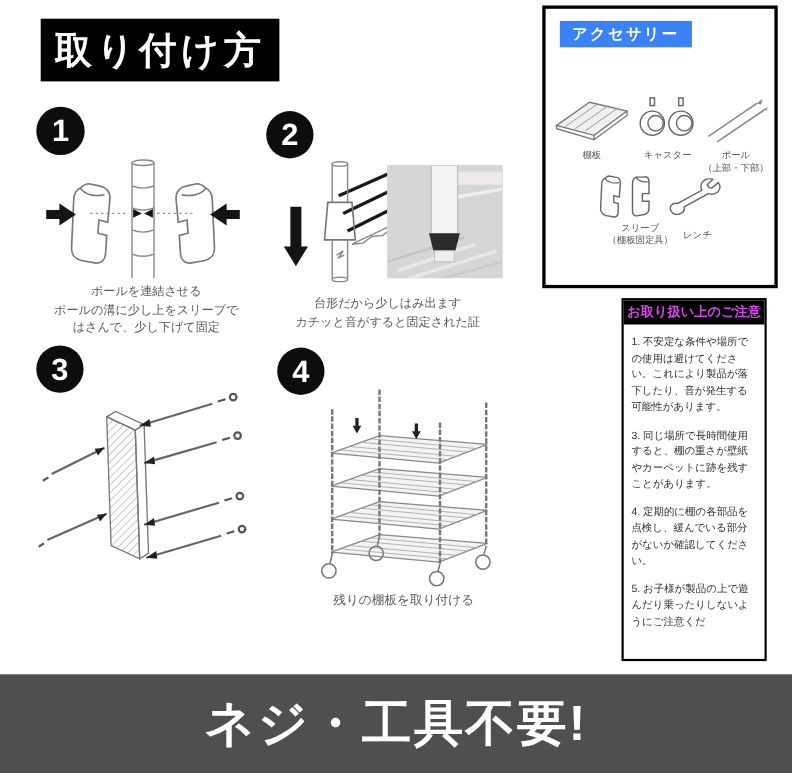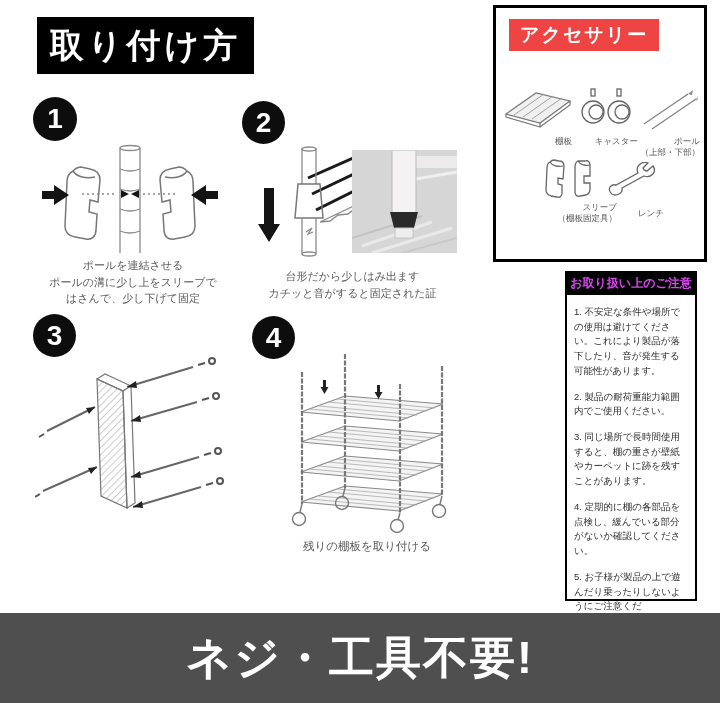--- a/index.html
+++ b/index.html
@@ -14,23 +14,23 @@
 
   .step-circle{width:44px;height:44px;border-radius:50%;background:#0d0d0d;color:#fff;
                font-size:28px;font-weight:bold;display:flex;align-items:center;justify-content:center;}
 
   .caption{color:#595959;font-size:11px;line-height:1.5;text-align:center;}
   .caption div{white-space:nowrap;}
 
   .photo{left:352px;top:150px;width:105px;height:103px;background:#d6d6d6;overflow:hidden;}
 
   .acc-box{left:493px;top:5px;width:214px;height:257px;border:3px solid #000;background:#fff;}
-  .acc-header{position:absolute;left:13px;top:11px;background:#ef4444;color:#fff;font-size:19px;
+  .acc-header{position:absolute;left:13px;top:11px;background:#3b82f6;color:#fff;font-size:14px;
               font-weight:bold;padding:3px 11px;letter-spacing:2px;}
-  .acc-label{position:absolute;color:#555;font-size:8.5px;text-align:right;line-height:1.35;}
+  .acc-label{position:absolute;color:#555;font-size:8.5px;text-align:center;line-height:1.35;}
 
   .prec-box{left:565px;top:271px;width:132px;height:330px;border:2px solid #000;background:#fff;}
   .prec-header{background:#000;color:#d946ef;font-size:12px;font-weight:bold;text-align:center;
                padding:2px 0 3px 0;}
   .prec-list{padding:10px 7px 0 7px;color:#2e2e2e;font-size:9.5px;line-height:1.55;text-align:left;}
   .prec-item{margin-bottom:11px;}
 
   .banner{left:0;top:613px;width:720px;height:90px;background:#4f4f4f;color:#fff;
           display:flex;align-items:center;justify-content:center;
           font-size:45px;font-weight:bold;letter-spacing:2px;}
@@ -234,21 +234,20 @@
     <svg class="abs" style="left:112px;top:154px;" width="52" height="34" viewBox="0 0 52 34">
       <path d="M4,32 Q0,29 2,25 Q4,22 8,23 L30,11 Q28,6 31,3 Q35,-1 40,1 L35,6 Q36,9 39,9 L45,4 Q48,8 45,12 Q41,16 36,14 L14,26 Q15,30 11,32 Q7,34 4,32 Z" fill="#fff" stroke="#666" stroke-width="1.3"></path>
     </svg>
     <div class="acc-label" style="left:108px;top:200px;width:60px;">レンチ</div>
   </div>
 
   <div class="abs prec-box box">
     <div class="prec-header">お取り扱い上のご注意</div>
     <div class="prec-list">
       <div class="prec-item">1. 不安定な条件や場所での使用は避けてください。これにより製品が落下したり、音が発生する可能性があります。</div>
-      <div class="prec-item">2. 製品の耐荷重能力範囲内でご使用ください。</div>
       <div class="prec-item">3. 同じ場所で長時間使用すると、棚の重さが壁紙やカーペットに跡を残すことがあります。</div>
       <div class="prec-item">4. 定期的に棚の各部品を点検し、緩んでいる部分がないか確認してください。</div>
       <div class="prec-item">5. お子様が製品の上で遊んだり乗ったりしないようにご注意くだ</div>
     </div>
   </div>
 
   <div class="abs banner">ネジ・工具不要!</div>
 
 </div>
 

